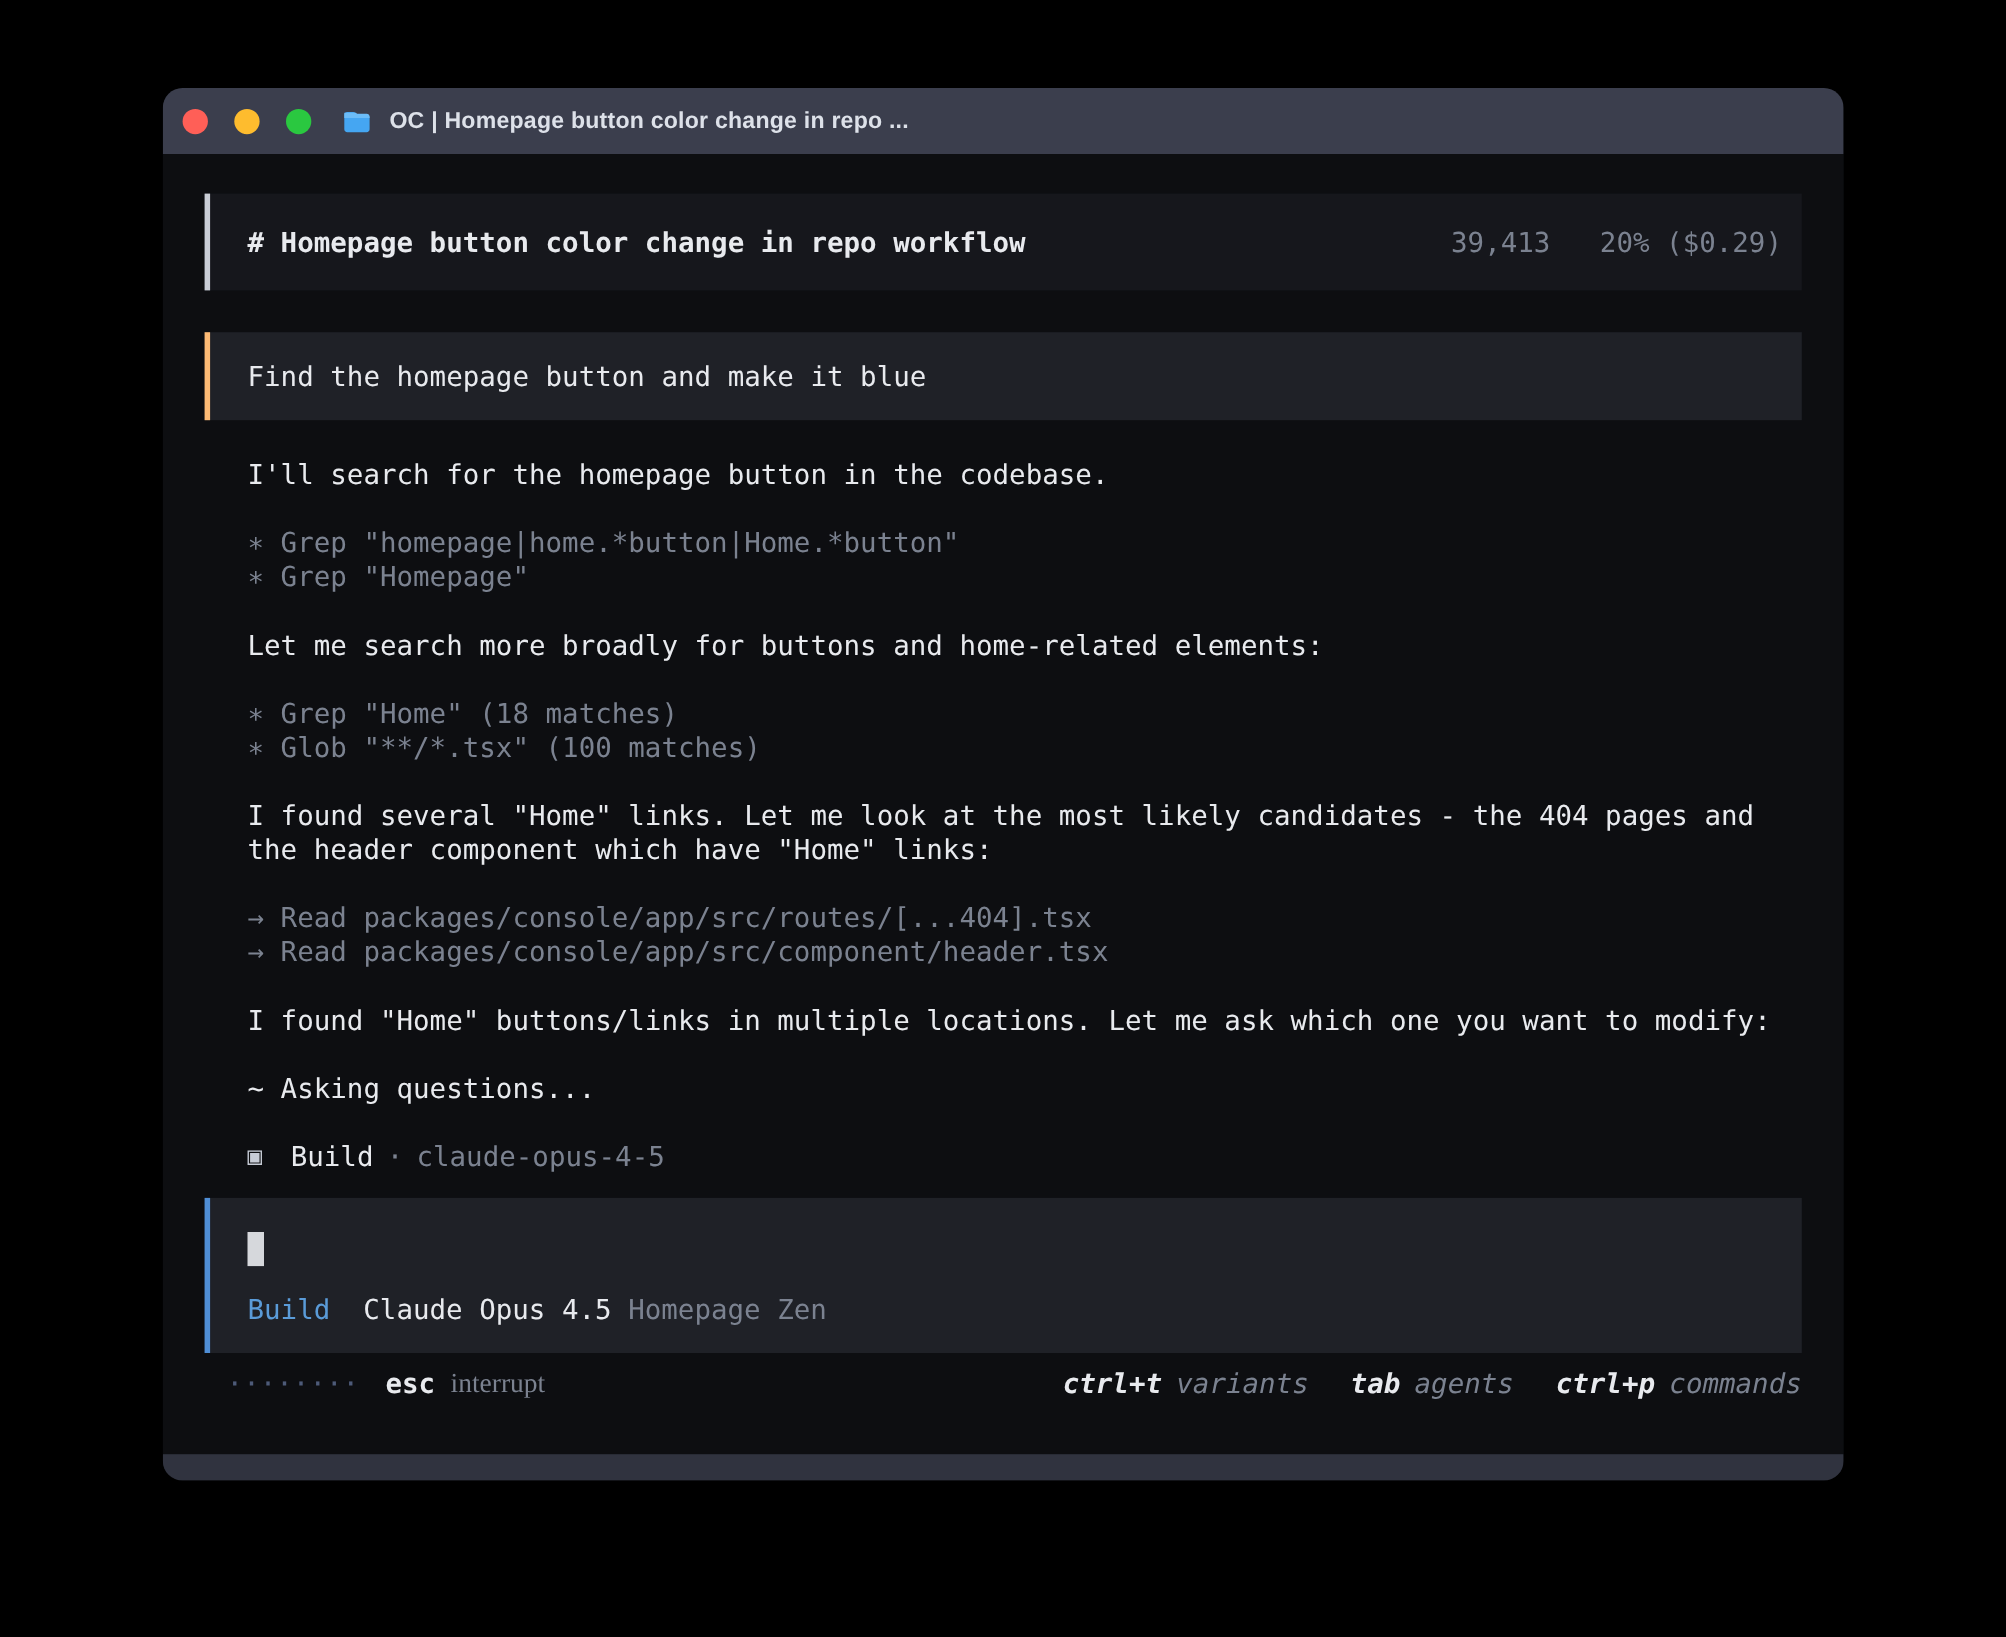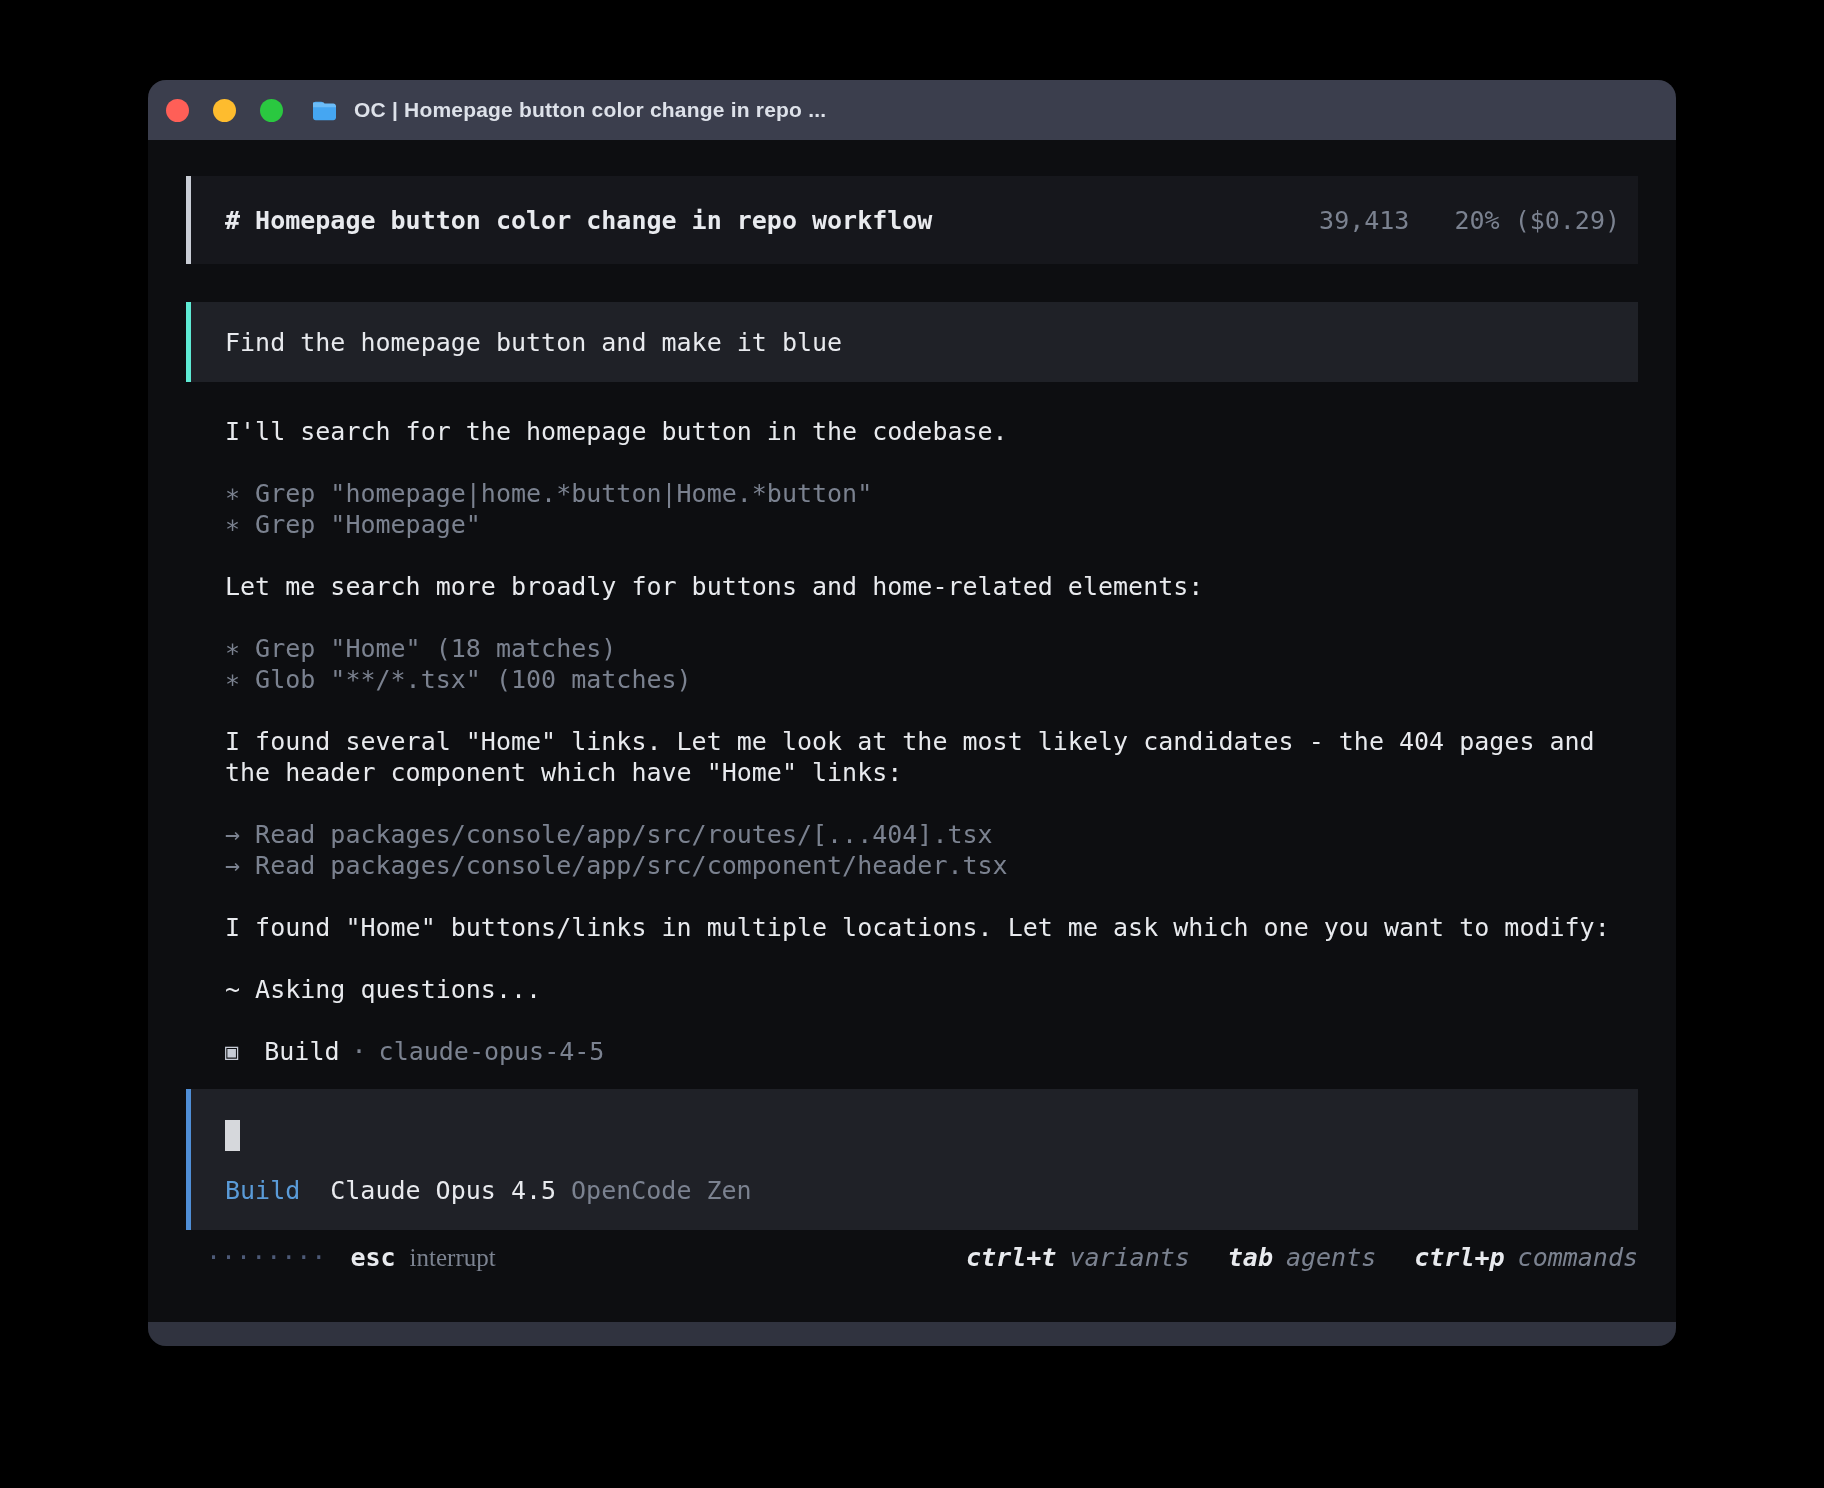--- a/index.html
+++ b/index.html
@@ -46,21 +46,21 @@
     border-left:5px solid #c9cdd6;
     display:flex; align-items:center; justify-content:space-between;
     padding:0 18px 0 34px;
   }
   .session-title { font-weight:bold; color:#e8eaee; white-space:pre; }
   .session-stats { display:flex; gap:45px; color:#7b8290; }
 
   .user-block {
     margin-top:38px; height:80px; flex-shrink:0;
     background:#1f2127;
-    border-left:5px solid #5eead4;
+    border-left:5px solid #fdba74;
     display:flex; align-items:center;
     padding-left:34px;
   }
 
   .transcript { margin:34px 0 0 39px; }
   .group { margin-bottom:31px; }
   .line { line-height:31px; white-space:pre-wrap; }
   .t-text { color:#e8eaee; }
   .t-tool { color:#7b8290; }
 
@@ -166,21 +166,21 @@
       <span class="agent-name">Build</span>
       <span class="agent-sep dim">·</span>
       <span class="agent-model dim">claude-opus-4-5</span>
     </div>
 
     <div class="input-box">
       <div class="cursor"></div>
       <div class="model-row">
         <span class="mode">Build</span>
         <span class="model">Claude Opus 4.5</span>
-        <span class="provider dim">OpenCode Zen</span>
+        <span class="provider dim">Homepage Zen</span>
       </div>
     </div>
 
     <div class="footer">
       <div class="footer-left">
         <span class="dots">········</span>
         <span class="key">esc</span>
         <span class="dim">interrupt</span>
       </div>
       <div class="footer-right" id="shortcuts">

